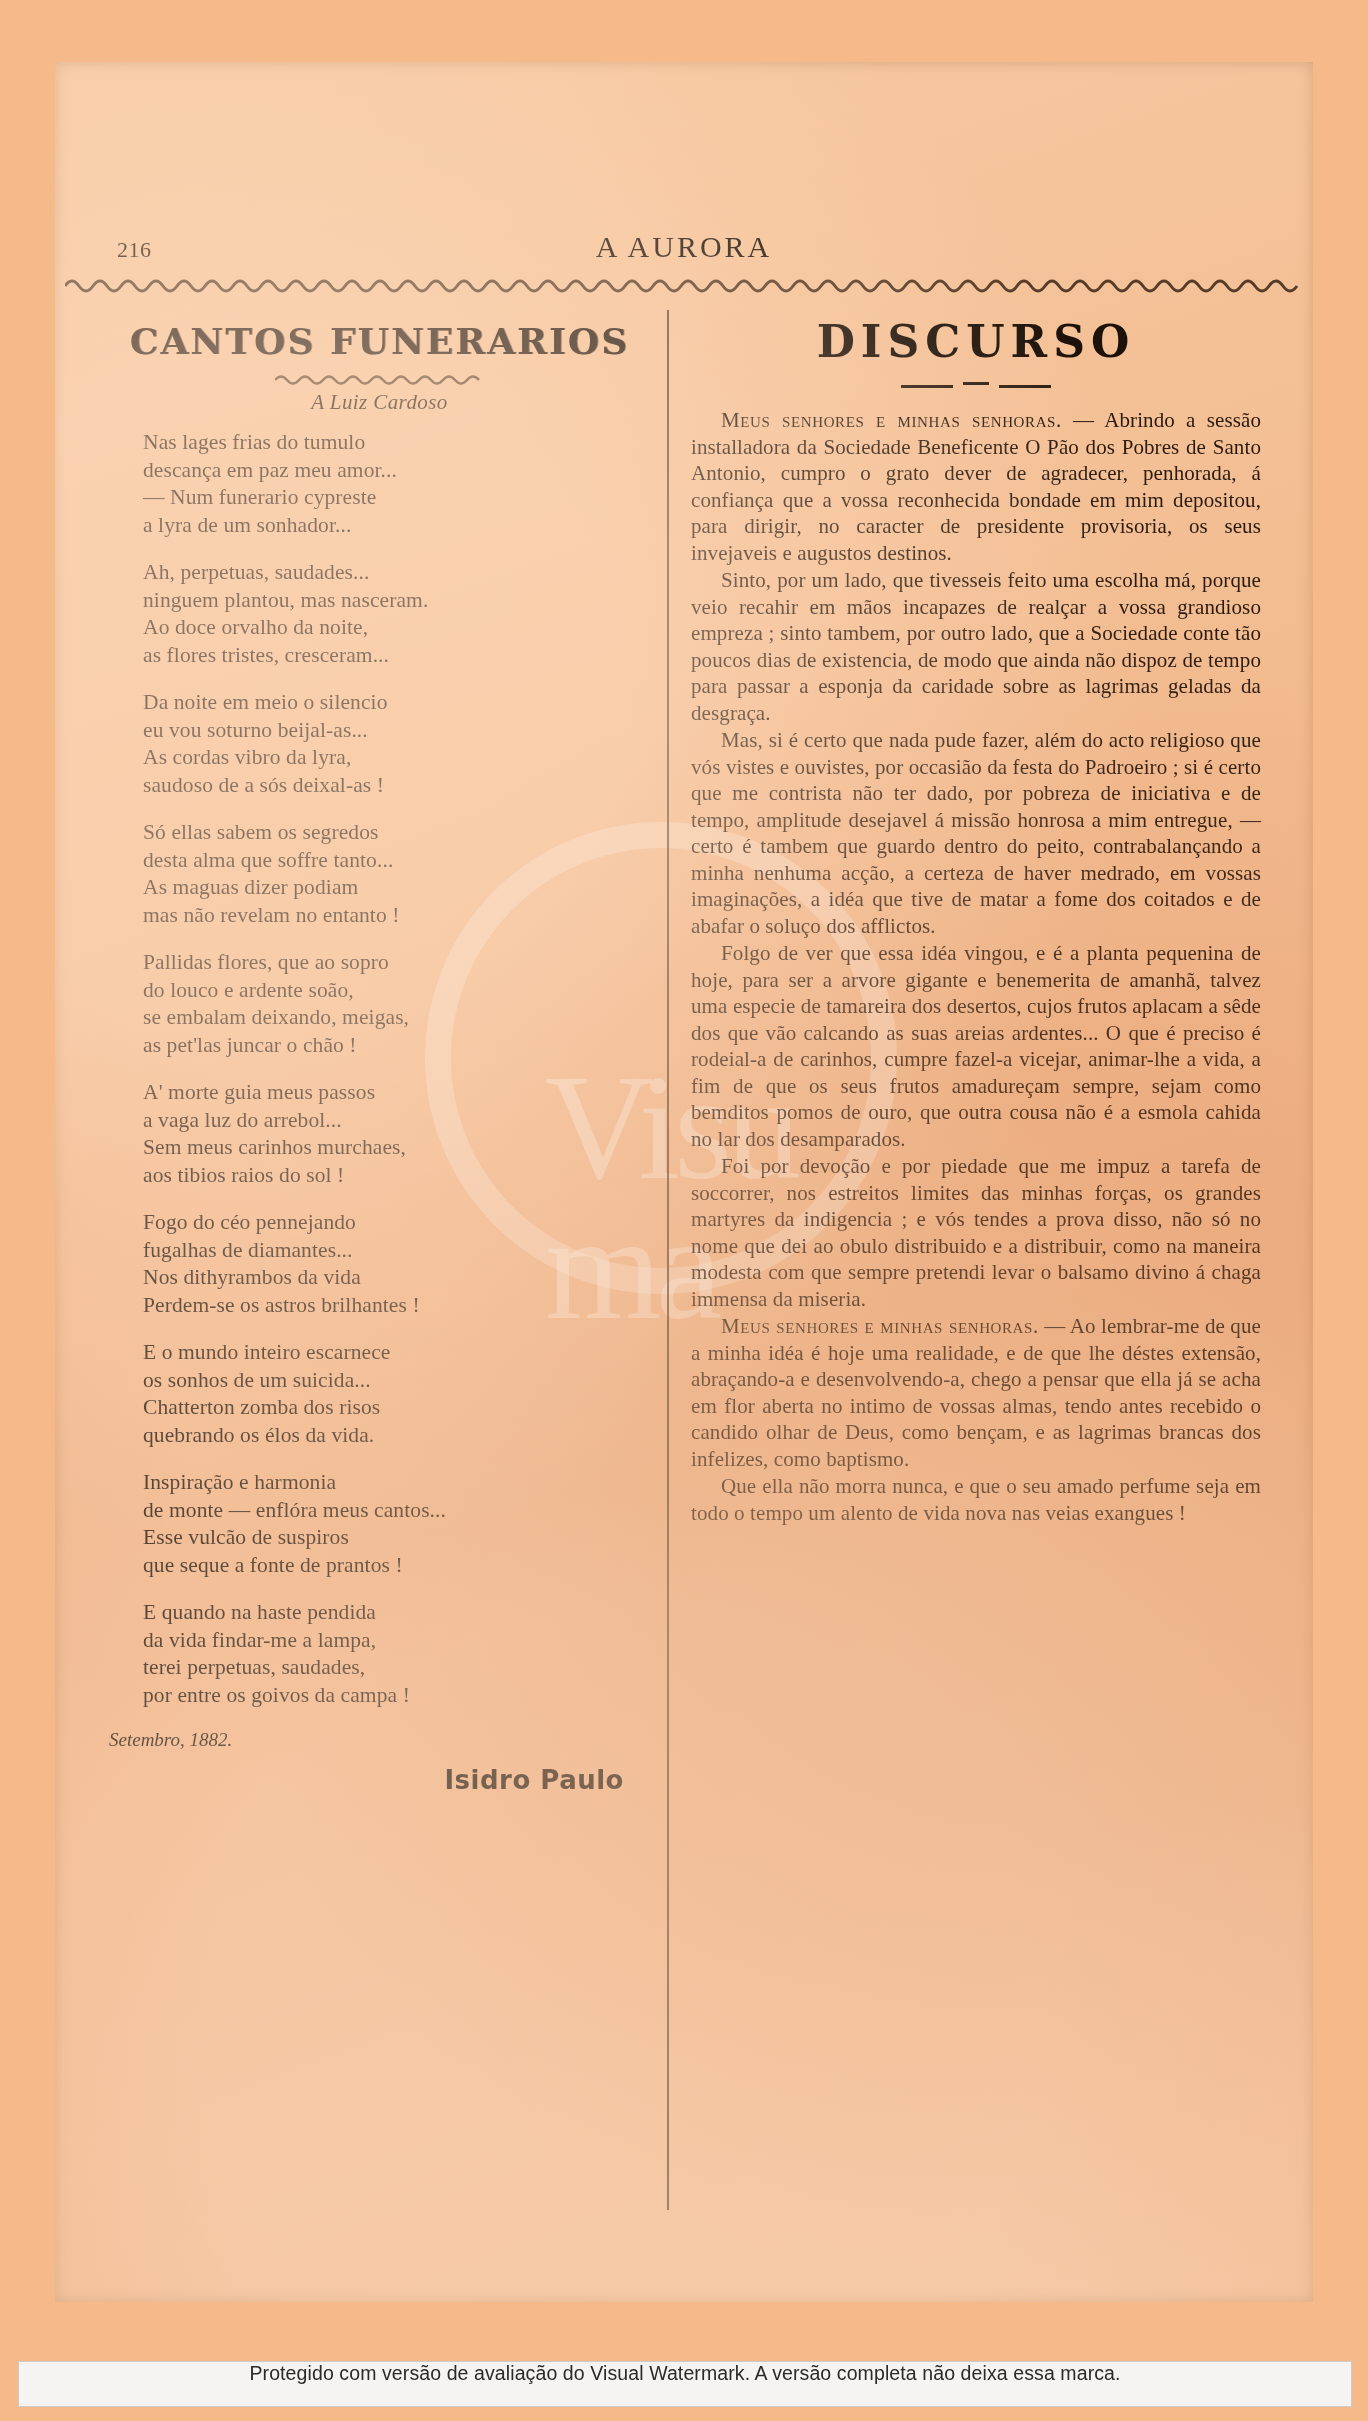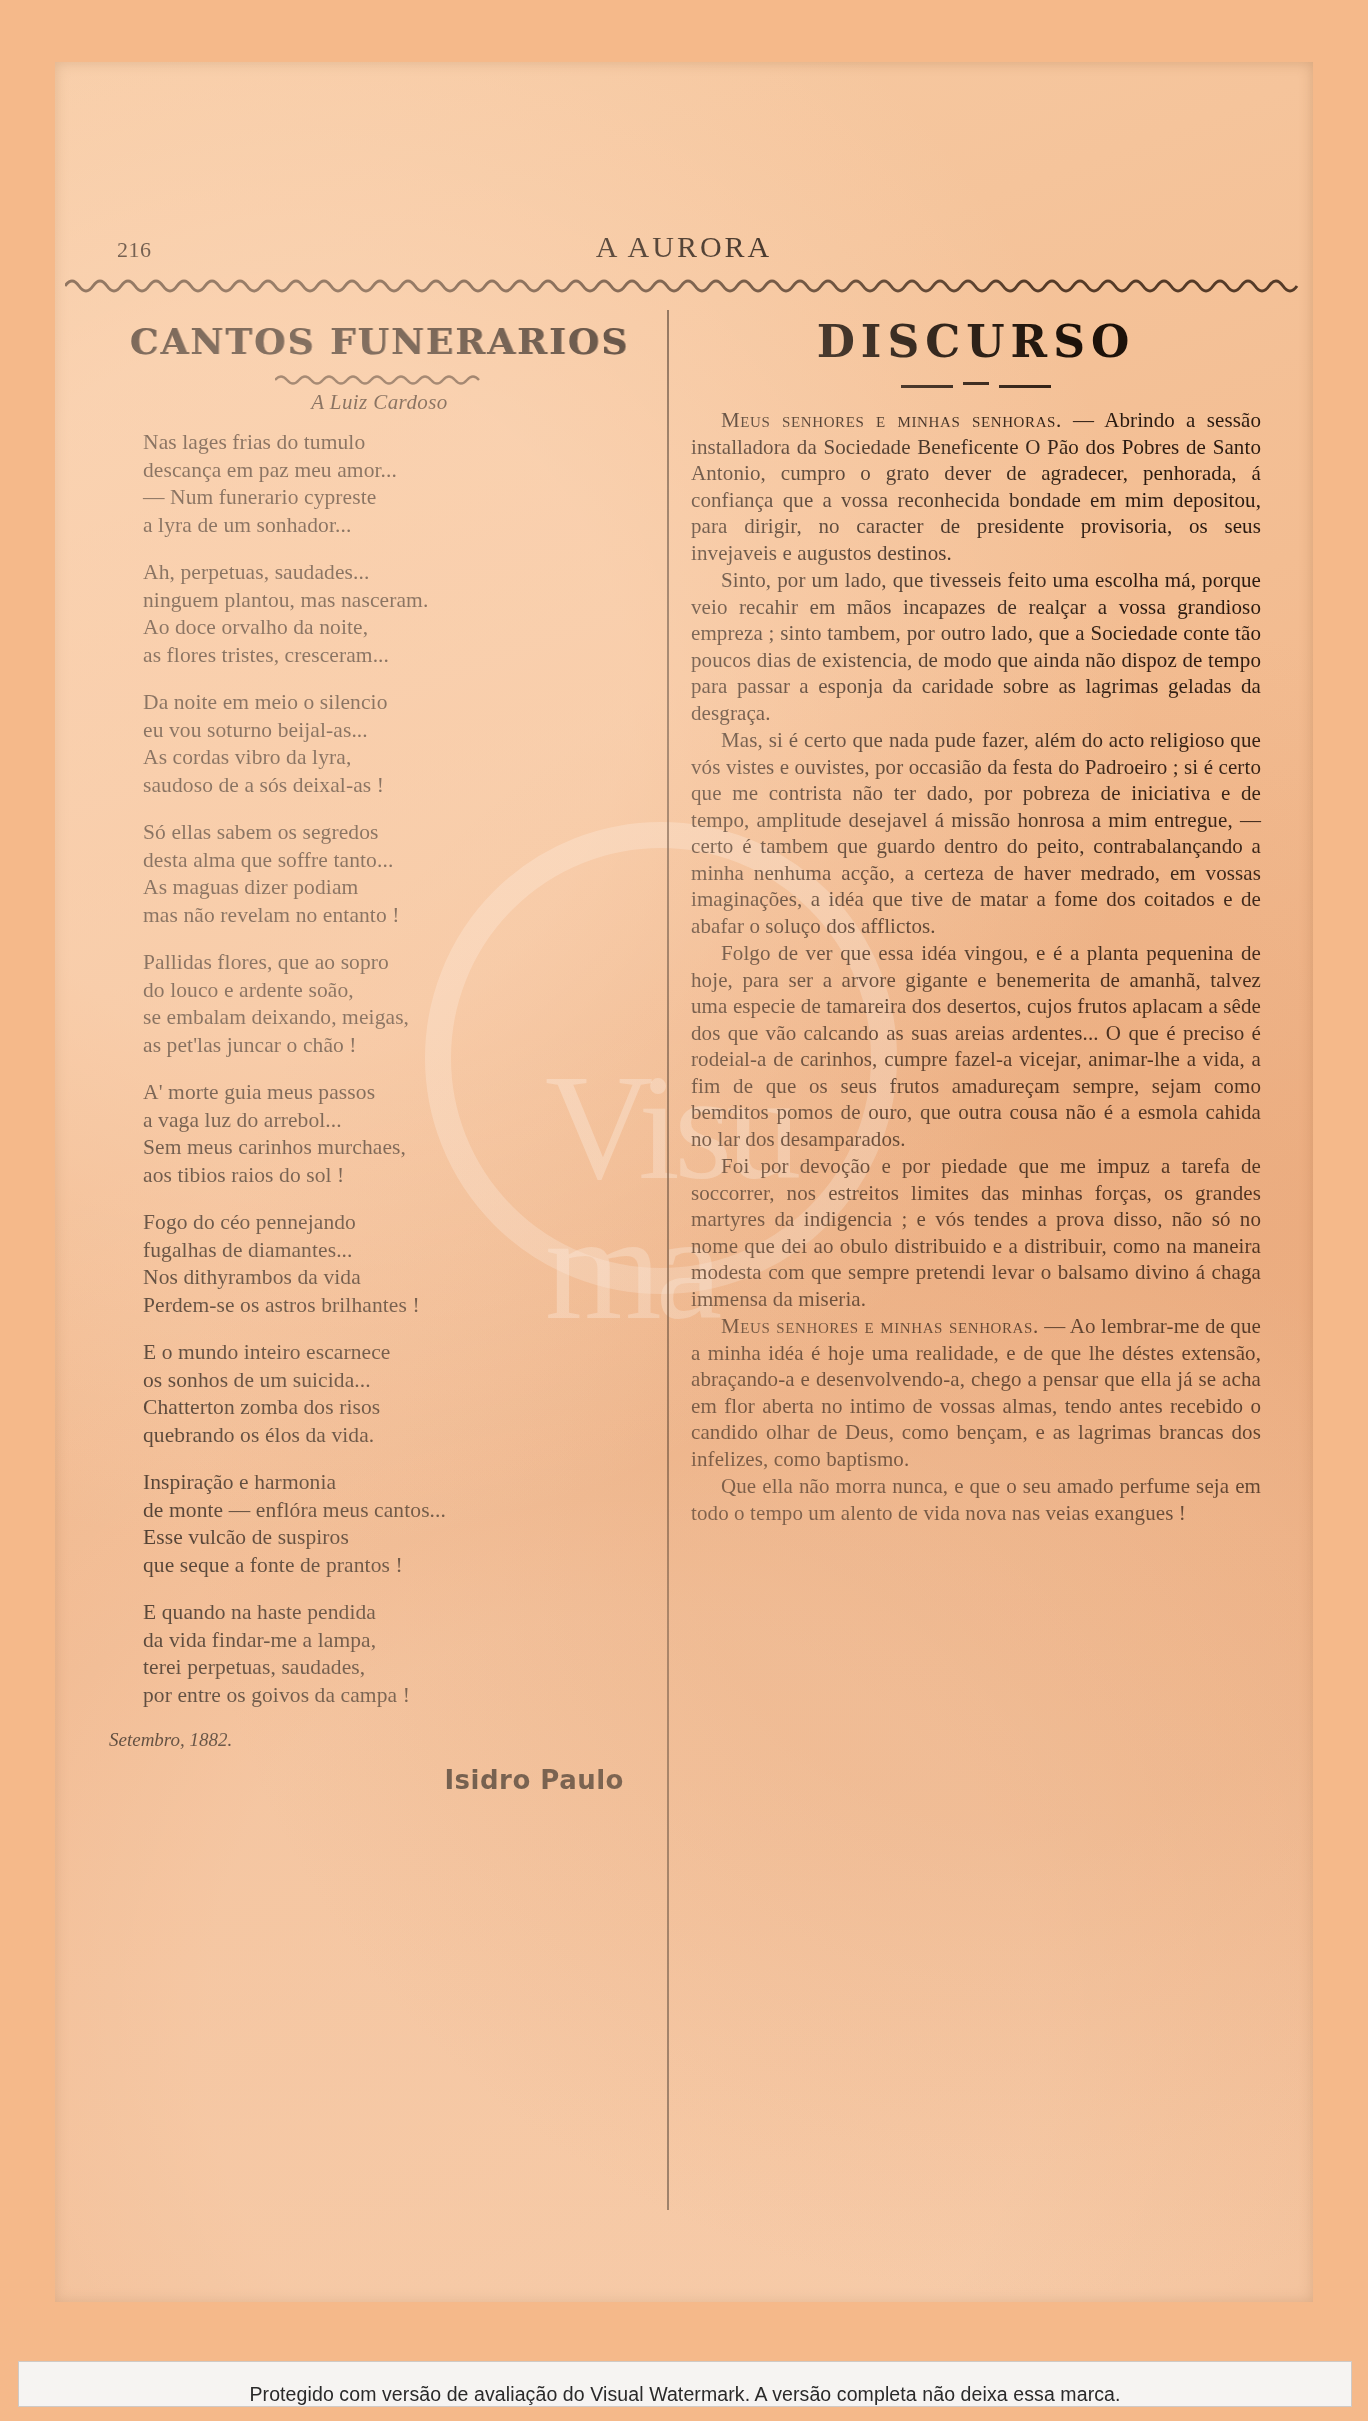--- a/index.html
+++ b/index.html
@@ -213,21 +213,21 @@
   
   #watermark-banner {
     position: absolute;
     left: 18px;
     bottom: 14px;
     width: 1332px;
     height: 44px;
     background: #f6f4f2;
     border: 1px solid #cfcac6;
     display: flex;
-    align-items: flex-end;
+    align-items: flex-start;
     justify-content: center;
     font-family: "Liberation Sans", sans-serif;
     font-size: 19.5px;
     color: #2a2a2a;
     letter-spacing: .1px;
   }
 </style>
 </head>
 <body>
 

